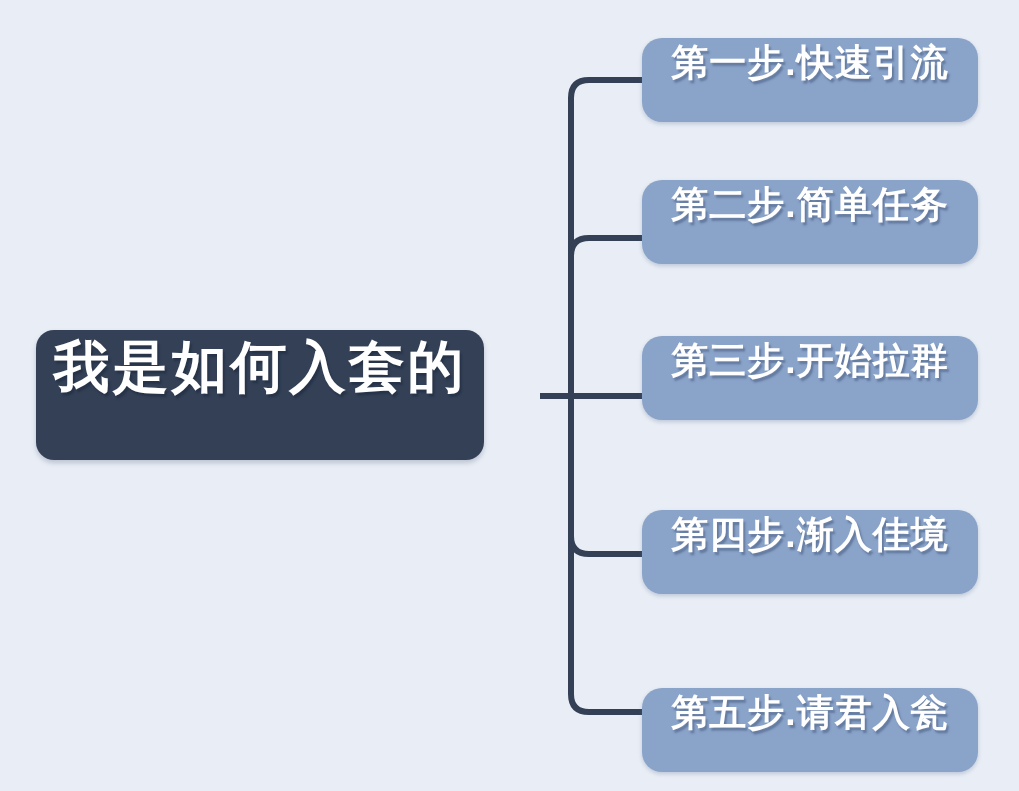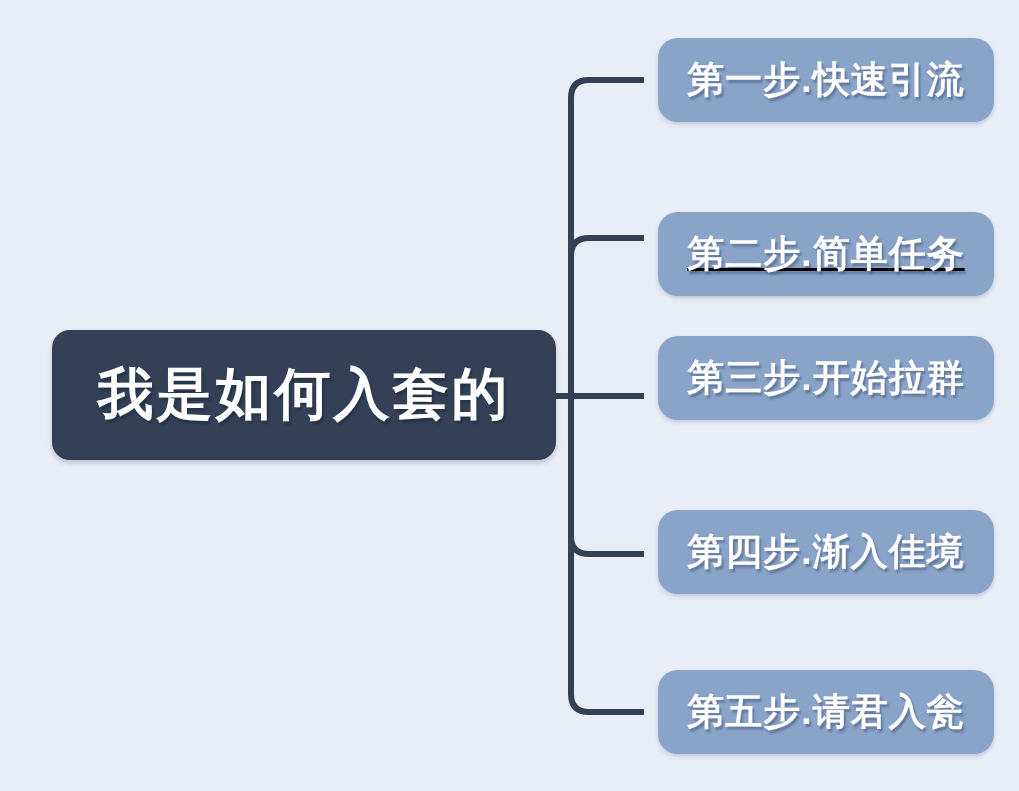--- a/index.html
+++ b/index.html
@@ -20,30 +20,28 @@
     position: absolute;
     left: 0;
     top: 0;
     width: 1019px;
     height: 791px;
     pointer-events: none;
   }
   .node {
     position: absolute;
     display: flex;
-    align-items: center;
     justify-content: center;
     box-sizing: border-box;
     cursor: default;
-    margin-left: 16px;
   }
   .node-central {
     left: 36px;
     top: 330px;
-    width: 504px;
+    width: 448px;
     height: 130px;
     background: #334056;
     border-radius: 18px;
     box-shadow: 0 3px 5px rgba(54, 70, 100, 0.25);
   }
   .node-central .label {
     color: #ffffff;
     font-size: 56px;
     font-weight: 800;
     letter-spacing: 3px;
@@ -60,24 +58,24 @@
   }
   .node-branch .label {
     color: #ffffff;
     font-size: 37px;
     font-weight: 800;
     letter-spacing: 1px;
     white-space: nowrap;
     text-shadow: 2px 3px 2px rgba(70, 90, 125, 0.55);
   }
   .branch-1 { top: 38px; }
-  .branch-2 { top: 212px; text-decoration: underline; }
+  .branch-2 { top: 180px; }
   .branch-3 { top: 336px; }
   .branch-4 { top: 510px; }
-  .branch-5 { top: 670px; }
+  .branch-5 { top: 688px; }
 </style>
 </head>
 <body>
 
 <div class="canvas">
 
   <svg class="connectors" viewBox="0 0 1019 791" xmlns="http://www.w3.org/2000/svg" fill="none" stroke-width="6" stroke-linecap="butt">
     <path d="M540 396 H644" stroke="#334056"></path>
     <path d="M571 396 V98 Q571 80 589 80 H644" stroke="#334056"></path>
     <path d="M571 256 Q571 238 589 238 H644" stroke="#334056"></path>

